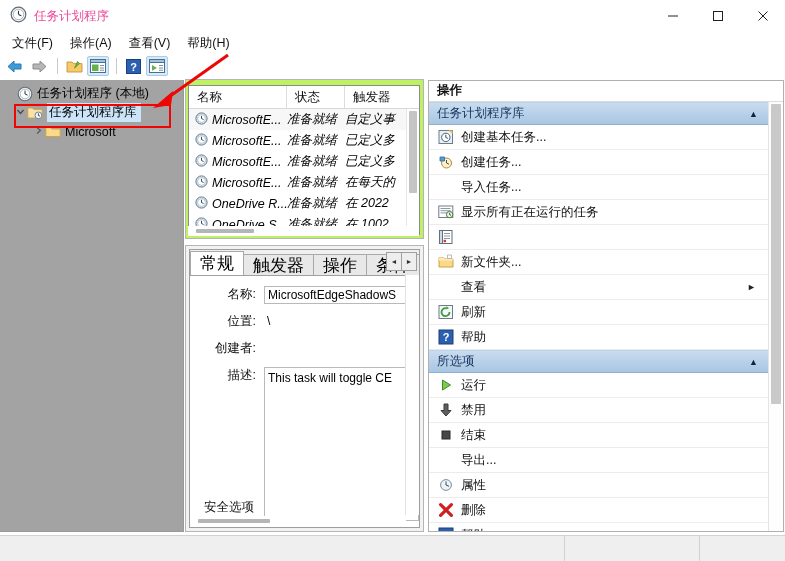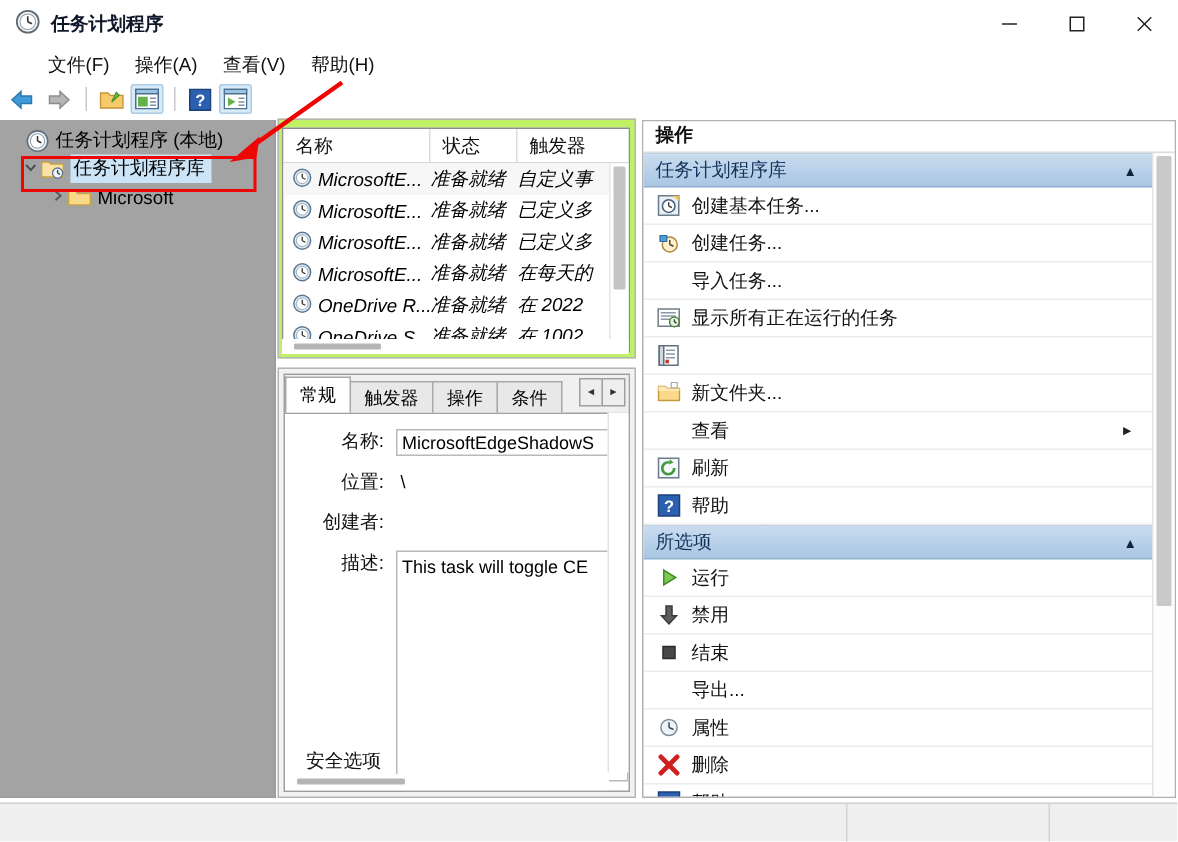--- a/index.html
+++ b/index.html
@@ -8,27 +8,27 @@
     background:#ffffff;
     font-family:"Liberation Sans","DejaVu Sans",sans-serif;
     font-size:12px;color:#000;
     -webkit-font-smoothing:none;
   }
   #app{position:relative;width:785px;height:561px;background:#ffffff;box-sizing:border-box;}
 
   
   .titlebar{position:absolute;left:0;top:0;width:785px;height:32px;background:#ffffff;}
   .title-left{position:absolute;left:10px;top:6px;display:flex;align-items:center;gap:7px;}
-  .title-text{font-size:12.5px;color:#0f172a;font-weight:bold;}
+  .title-text{font-size:12.5px;color:#ec4899;}
   .win-btns{position:absolute;right:0;top:0;height:32px;display:flex;}
   .win-btn{width:45px;height:32px;display:flex;align-items:center;justify-content:center;}
   .win-btn svg{display:block;}
 
   
-  .menubar{position:absolute;left:0;top:32px;width:785px;height:22px;background:#ffffff;display:flex;align-items:center;padding-left:24px;box-sizing:border-box;}
+  .menubar{position:absolute;left:0;top:32px;width:785px;height:22px;background:#ffffff;display:flex;align-items:center;padding-left:4px;box-sizing:border-box;}
   .menu-item{font-size:12.5px;color:#111;padding:2px 9px 2px 8px;}
 
   
   .toolbar{position:absolute;left:0;top:54px;width:785px;height:24px;background:#ffffff;display:flex;align-items:center;padding-left:4px;box-sizing:border-box;}
   .tb-btn{width:22px;height:20px;display:flex;align-items:center;justify-content:center;margin-right:2px;border:1px solid transparent;box-sizing:border-box;}
   .tb-btn.sel{background:#d6eaf8;border:1px solid #aacce4;border-radius:2px;}
   .tb-sep{width:1px;height:16px;background:#c8c8c8;margin:0 5px;}
 
   
   .main{position:absolute;left:0;top:79px;width:785px;height:455px;}
@@ -62,21 +62,21 @@
   .lv-cell.c3{width:62px;}
   .vscroll{position:absolute;right:0;top:0;width:12px;bottom:0;background:#fff;border-left:1px solid #e6e6e6;}
   .vthumb{position:absolute;left:2px;top:2px;width:8px;background:#c4c4c4;border-radius:1px;}
   .hscroll-wrap{position:absolute;left:2px;bottom:2px;width:231px;height:10px;background:#ffffff;}
   .hthumb{position:absolute;left:8px;top:3px;height:4px;background:#b5b5b5;border-radius:1px;}
 
   
   .detail-outer{position:absolute;left:0;top:166px;width:239px;height:287px;border:1px solid #b5b5b5;box-sizing:border-box;background:#f2f2f2;}
   .detail-inner{position:absolute;left:3px;top:3px;right:3px;bottom:3px;background:#fff;border:1px solid #9e9e9e;box-sizing:border-box;overflow:hidden;}
   .tabstrip{position:relative;height:25px;background:#f0f0f0;border-bottom:1px solid #a0a0a0;display:flex;align-items:flex-end;}
-  .tab{height:21px;line-height:21px;padding:0 9px;font-size:12px;background:#e8e8e8;border:1px solid #a9a9a9;border-bottom:none;margin-right:-1px;box-sizing:border-box;}
+  .tab{height:21px;line-height:21px;padding:0 9px;font-size:17px;background:#e8e8e8;border:1px solid #a9a9a9;border-bottom:none;margin-right:-1px;box-sizing:border-box;}
   .tab.active{background:#ffffff;height:24px;line-height:23px;position:relative;z-index:2;}
   .tab-arrows{position:absolute;right:2px;top:2px;display:flex;}
   .tab-arrow{width:16px;height:19px;background:#eeeeee;border:1px solid #9f9f9f;display:flex;align-items:center;justify-content:center;font-size:7px;color:#333;box-sizing:border-box;margin-left:-1px;}
   .form{position:relative;padding:10px 0 0 0;background:#fff;height:236px;box-sizing:border-box;}
   .frow{display:flex;align-items:flex-start;margin-bottom:9px;padding-left:8px;}
   .flabel{width:58px;font-size:12.5px;text-align:right;padding-right:8px;color:#111;flex:0 0 58px;}
   .fbox{background:#fff;border:1px solid #b9b9b9;height:18px;line-height:17px;padding:0 3px;box-sizing:border-box;width:160px;overflow:hidden;white-space:nowrap;}
   .fbox.plain{border:none;background:transparent;}
   .fbox.desc{height:154px;line-height:16px;white-space:normal;padding-top:2px;}
   .fnote{position:absolute;left:14px;bottom:-4px;font-size:12.5px;color:#111;}

